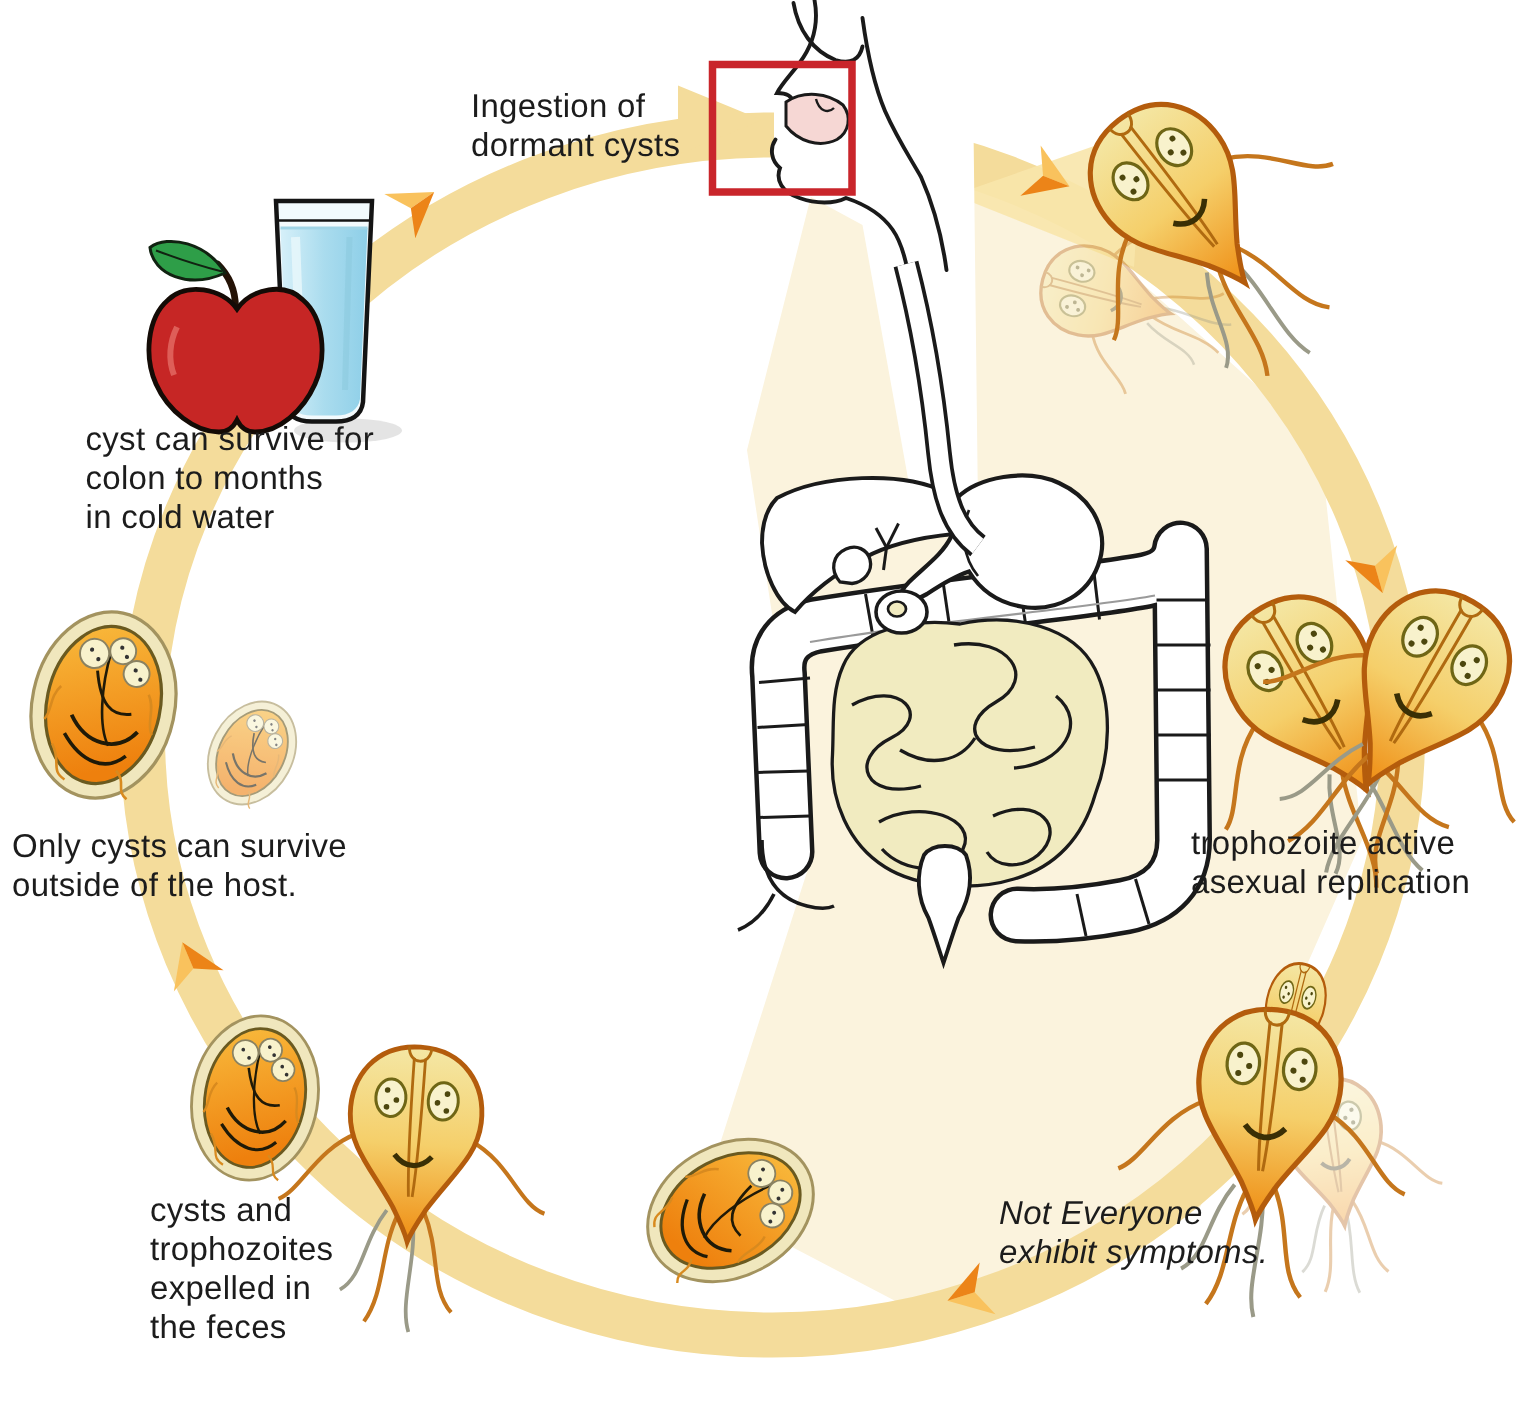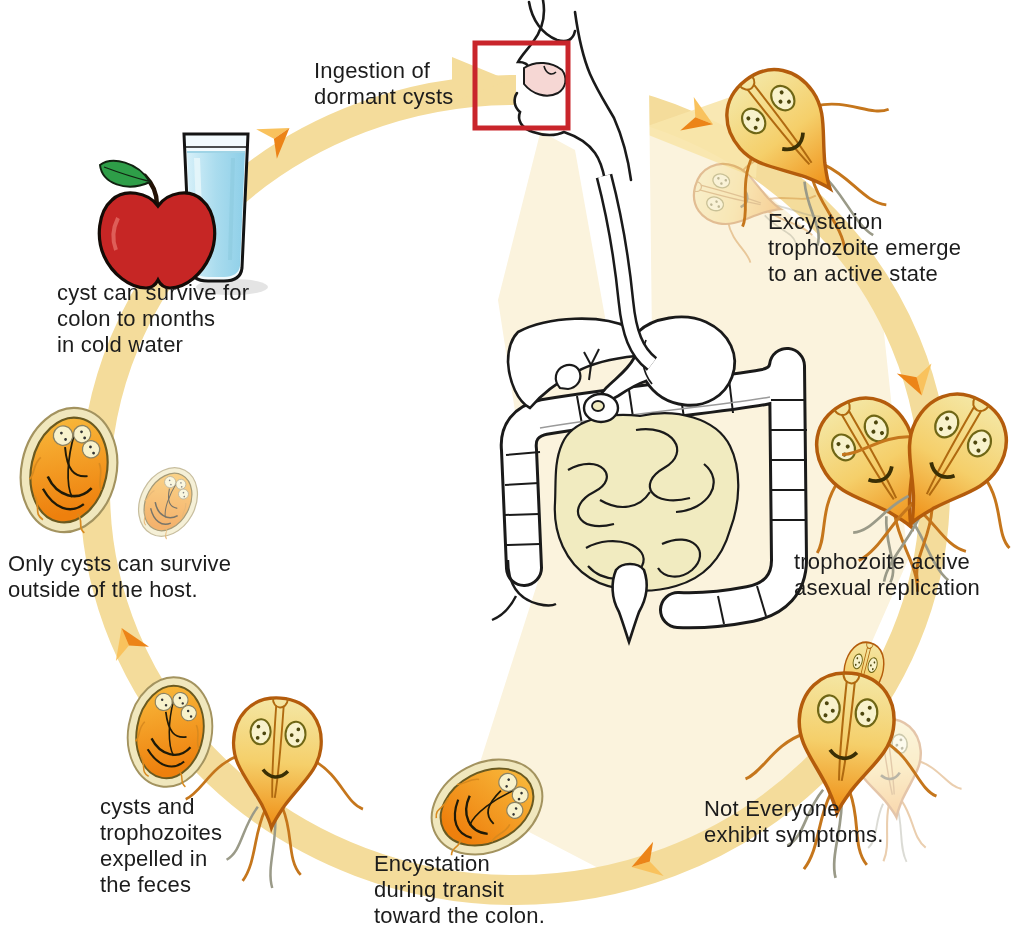--- a/index.html
+++ b/index.html
@@ -5,21 +5,21 @@
   html,body{margin:0;padding:0;background:#ffffff;}
   .stage{position:relative;width:1024px;height:937px;background:#fff;overflow:hidden;
          font-family:"Liberation Sans",sans-serif;}
   .stage svg{position:absolute;left:0;top:0;}
   .lb{position:absolute;font-size:22px;line-height:26px;color:var(--text,#1c1c1c);
       white-space:pre-line;letter-spacing:0.2px;}
   #lb-ingestion{left:314px;top:58px;}
   #lb-water{left:57px;top:280px;}
   #lb-excystation{left:768px;top:209px;}
   #lb-replication{left:794px;top:549px;}
-  #lb-symptoms{left:704px;top:796px;}
+  #lb-symptoms{left:666px;top:796px;font-style:italic;}
   #lb-encystation{left:374px;top:851px;}
   #lb-expelled{left:100px;top:794px;}
   #lb-outside{left:8px;top:551px;}
 </style>
 </head>
 <body>
 
 <div class="stage">
 
 <svg width="1024" height="937" viewBox="0 0 1024 937">
@@ -240,30 +240,24 @@
     <use href="#cystSym" transform="translate(69,470) rotate(12) scale(1.08)"></use>
     <use href="#cystSym" transform="translate(168,502) rotate(28) scale(0.62)" opacity="0.6"></use>
   </g>
 </svg>
 
 <div class="lb" id="lb-ingestion">Ingestion of
 dormant cysts</div>
 <div class="lb" id="lb-water">cyst can survive for
 colon to months
 in cold water</div>
-<div class="lb" id="lb-excystation">Excystation
-trophozoite emerge
-to an active state</div>
 <div class="lb" id="lb-replication">trophozoite active
 asexual replication</div>
 <div class="lb" id="lb-symptoms">Not Everyone
 exhibit symptoms.</div>
-<div class="lb" id="lb-encystation">Encystation
-during transit
-toward the colon.</div>
 <div class="lb" id="lb-outside">Only cysts can survive
 outside of the host.</div>
 <div class="lb" id="lb-expelled">cysts and
 trophozoites
 expelled in
 the feces</div>
 
 </div>
 
 </body></html>

